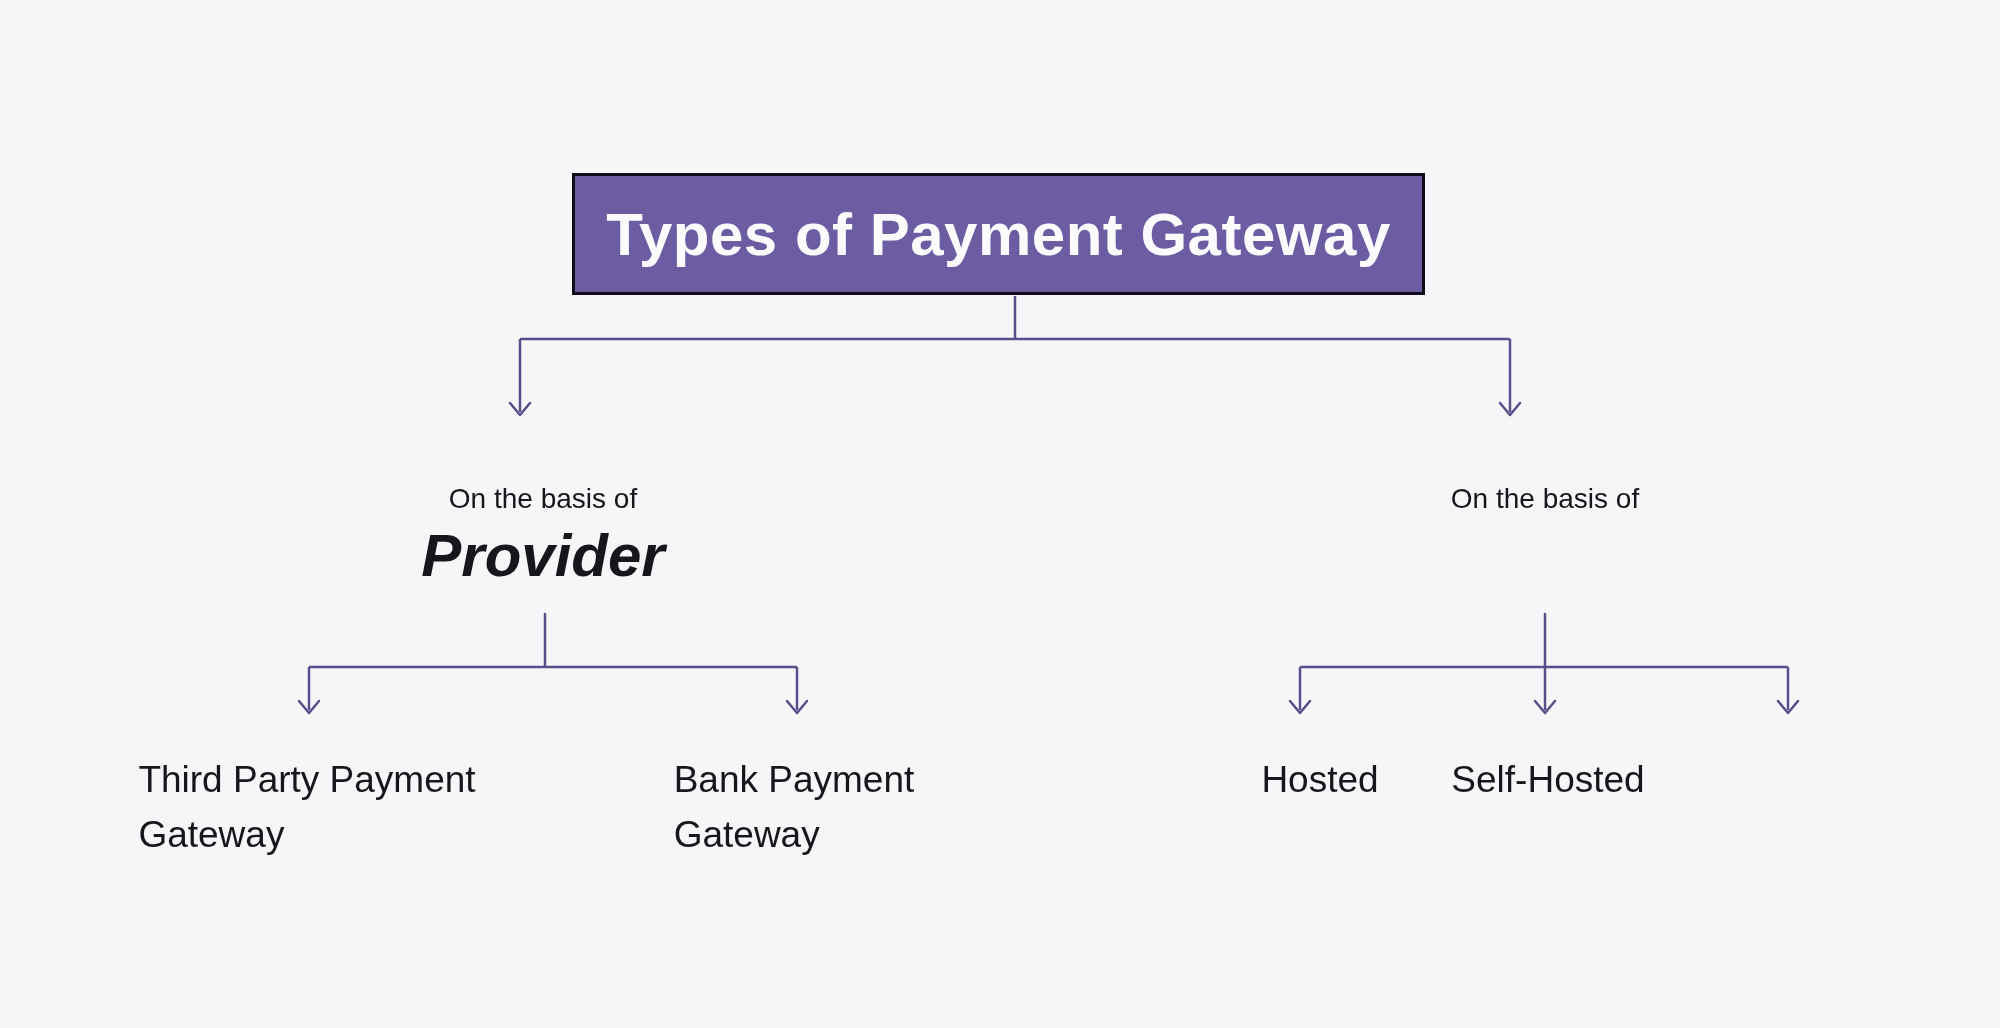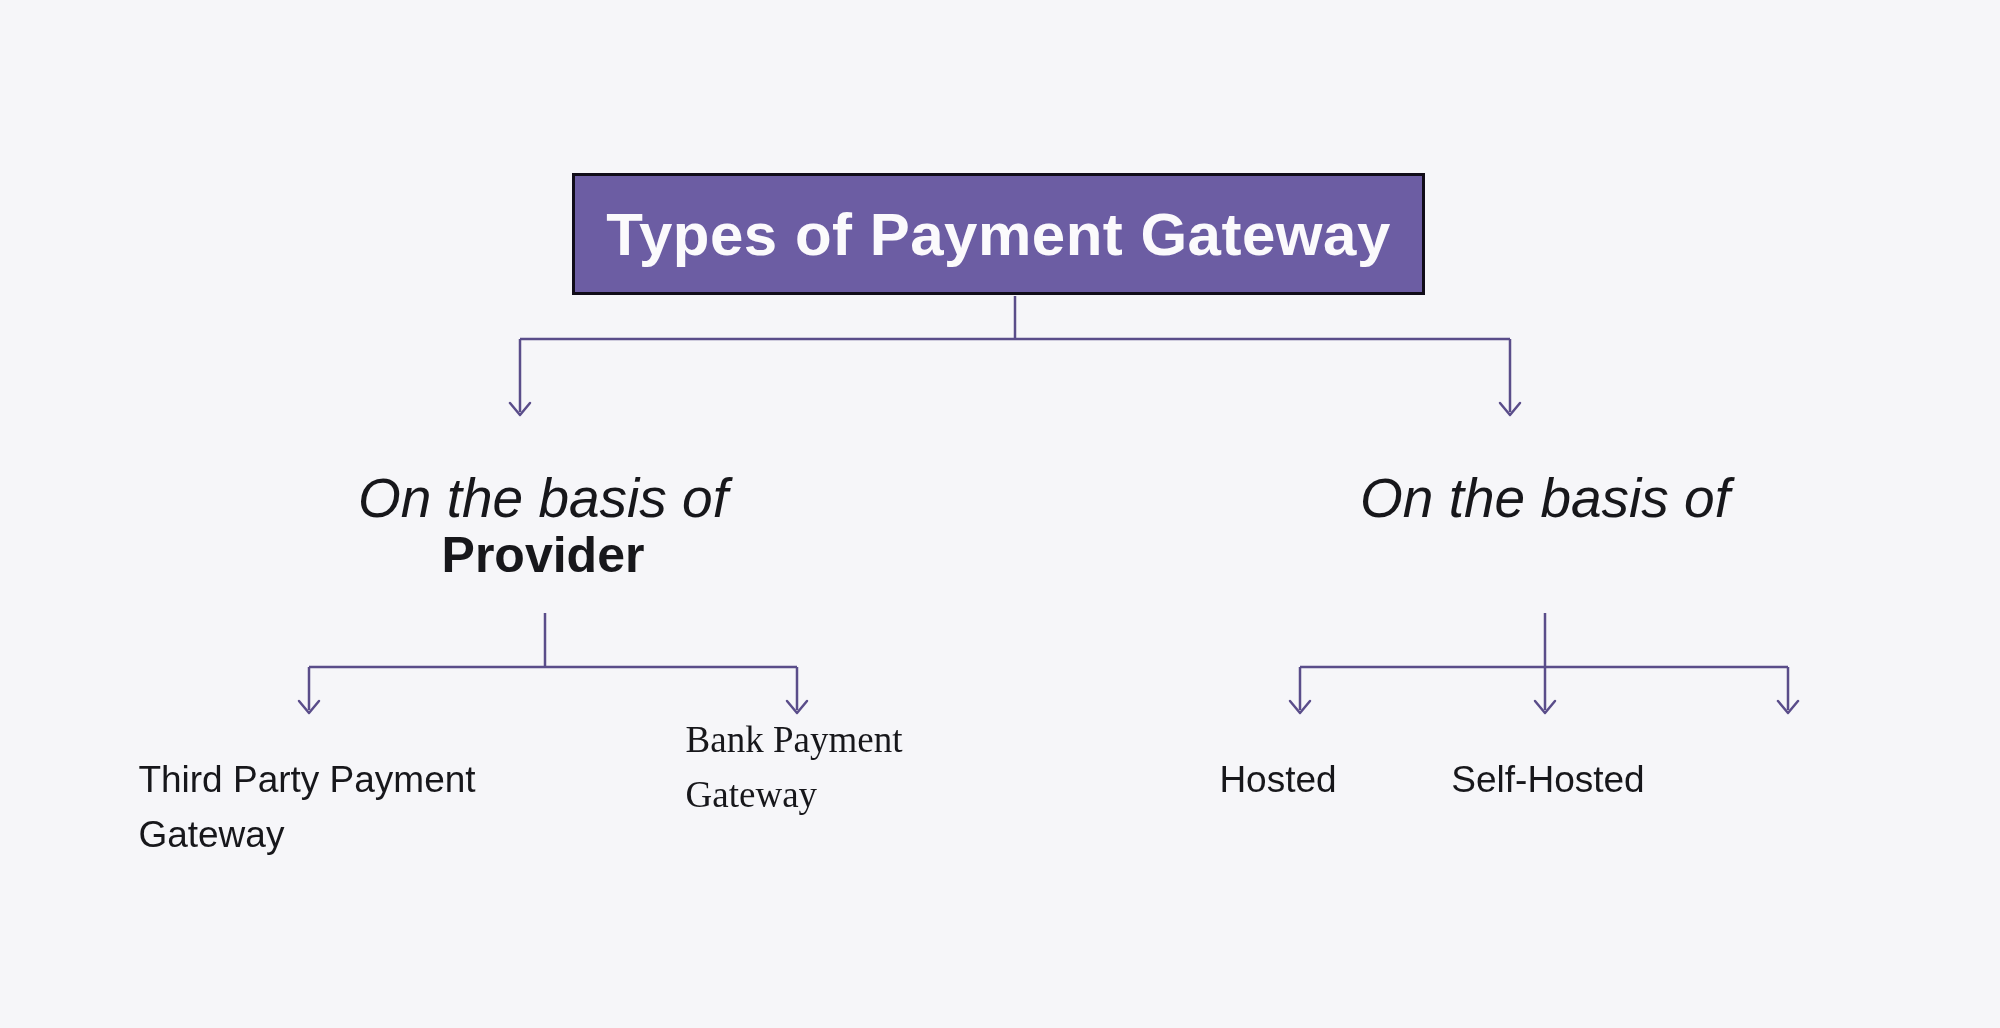--- a/index.html
+++ b/index.html
@@ -53,29 +53,29 @@
     white-space: nowrap;
   }
   .branch-label {
     position: absolute;
     transform: translateX(-50%);
     text-align: center;
     color: #17171b;
     white-space: nowrap;
   }
   .branch-prefix {
-    font-size: 55px;
+    font-size: 28px;
     font-weight: 400;
     line-height: 57px;
-    font-style: italic;
   }
   .branch-name {
-    font-size: 50px;
+    font-size: 60px;
     font-weight: 700;
     line-height: 57px;
+    font-style: italic;
   }
   .leaf-label {
     position: absolute;
     transform: translateX(-50%);
     color: #17171b;
     font-size: 37px;
     font-weight: 400;
     line-height: 55px;
     white-space: nowrap;
   }
@@ -121,23 +121,23 @@
 
   <div class="branch-label" style="left:1545px; top:470px;">
     <div class="branch-prefix">On the basis of</div>
   </div>
 
   <div class="leaf-label" style="left:307px; top:752px;">
     <div>Third Party Payment</div>
     <div>Gateway</div>
   </div>
 
-  <div class="leaf-label" style="left:794px; top:712px;font-family:Liberation Serif, serif;">
+  <div class="leaf-label" style="left:794px; top:752px;">
     <div>Bank Payment</div>
     <div>Gateway</div>
   </div>
 
-  <div class="leaf-label" style="left:1278px; top:752px;">Hosted</div>
+  <div class="leaf-label" style="left:1320px; top:752px;">Hosted</div>
 
   <div class="leaf-label" style="left:1548px; top:752px;">Self-Hosted</div>
 
 
 </div>
 
 </body></html>

